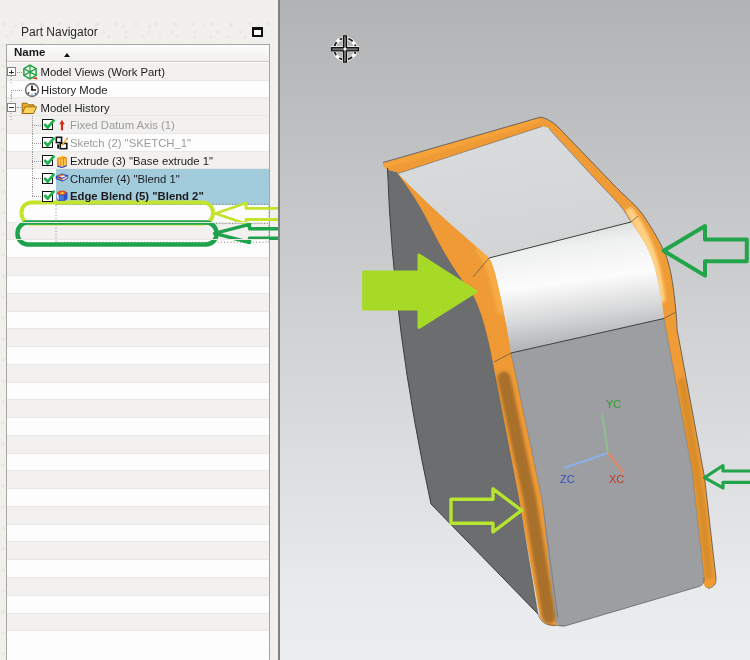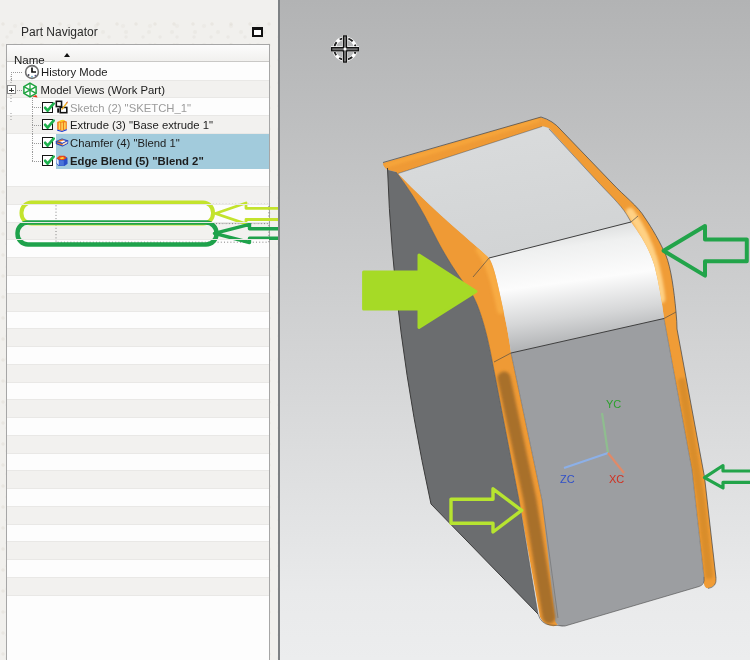--- a/index.html
+++ b/index.html
@@ -8,21 +8,21 @@
  background-color:#f1f0ed;
  background-image:radial-gradient(circle at 3px 4px, rgba(205,198,185,.22) 1.1px, transparent 2.2px),
    radial-gradient(circle at 11px 12px, rgba(210,205,195,.2) 1.4px, transparent 2.6px),
    radial-gradient(circle at 7px 17px, rgba(202,197,184,.16) 1.1px, transparent 2.2px),
    radial-gradient(circle at 15px 6px, rgba(215,210,200,.19) 1.3px, transparent 2.6px);
  background-size:19px 21px,23px 17px,17px 23px,27px 19px;margin-top:20px;}
 #title{position:absolute;left:21px;top:5px;font-size:12px;color:#2a2a2a}
 #maxbtn{position:absolute;left:252px;top:7px;width:11px;height:10px;background:#fff;border:2px solid #111;border-top:3.5px solid #111;box-sizing:border-box}
 #list{position:absolute;left:6px;top:24px;width:264px;height:631px;border:1px solid #a6a6a6;background:#fdfdfd;box-sizing:border-box;overflow:hidden}
 #lhead{position:absolute;left:0;top:0;width:100%;height:16px;background:linear-gradient(#fcfcfc,#f1f0ee);border-bottom:1px solid #c9c8c6}
-#lhead .nm{position:absolute;left:7px;top:9px;font-size:11.5px;font-weight:normal;color:#1a1a1a}
+#lhead .nm{position:absolute;left:7px;top:1px;font-size:11.5px;font-weight:bold;color:#1a1a1a}
 #lhead .tri{position:absolute;left:56.5px;top:8px;width:0;height:0;border-left:3.8px solid transparent;border-right:3.8px solid transparent;border-bottom:4.6px solid #111}
 #rows{position:absolute;left:0;top:17.8px;width:262px}
 .row{position:relative;width:262px;height:17.77px;box-sizing:border-box;font-size:11.3px;color:#1c1c1c;white-space:nowrap}
 .row.alt{background:#f2f1ef}
 .selband{position:absolute;left:49px;top:0;right:0;bottom:0;background:#a2cbdc}
 .row *{z-index:1}
 .row .selband{z-index:0}
 .sep{position:absolute;left:0;bottom:0;width:100%;height:1px;background:#e9e8e6}
 .rl{position:absolute;top:2.2px;font-size:11.3px;line-height:14px}
 .gray{color:#9b9b9b}
@@ -44,43 +44,67 @@
 <div id="page">
 <div id="panel">
  <div id="title">Part Navigator</div>
  <div id="maxbtn"></div>
  <div id="list">
   <div id="lhead">
           <span class="nm">Name</span>
           <span class="tri"></span>
         </div>
   <div id="rows">
+   <div class="row alt">
+            <div class="sep"></div>
+     <span class="exp plus" style="left:-0.5px;top:4.5px"></span>
+     <span class="hdot" style="left:10px;top:9px;width:5px"></span>
+     <svg class="icon" style="left:15px;top:1px" viewBox="0 0 16 16">
+              <path d="M8 1.2 L14.1 4.6 V11.4 L8 14.8 L1.9 11.4 V4.6 Z" fill="#fff" stroke="#1da23e" stroke-width="1.5"></path>
+              <path d="M8 1.2 V14.8 M1.9 4.6 L14.1 11.4 M14.1 4.6 L1.9 11.4" stroke="#1da23e" stroke-width="1.3" fill="none"></path>
+              <path d="M10 14.6 L14.2 13 L15.6 15.4 Z" fill="#e03010"></path>
+            </svg>
+     <span class="rl" style="left:33.5px">Model Views (Work Part)</span>
+          </div>
    <div class="row">
             <div class="sep"></div>
      <span class="vdot" style="left:4px;top:9px;height:9px"></span>
      <span class="hdot" style="left:4px;top:9px;width:11px"></span>
      <svg class="icon" style="left:16.5px;top:1.5px" viewBox="0 0 16 16">
               <circle cx="8" cy="8" r="6.4" fill="#fff" stroke="#6f6f6f" stroke-width="1.6"></circle>
               <path d="M8 3.6 V8 H12" stroke="#111" stroke-width="1.7" fill="none"></path>
               <circle cx="4.6" cy="11" r="0.9" fill="#445"></circle>
               <circle cx="11.4" cy="11.6" r="0.9" fill="#558"></circle>
               <circle cx="8" cy="12.6" r="0.9" fill="#6ac"></circle>
             </svg>
      <span class="rl" style="left:34px">History Mode</span>
           </div>
    <div class="row alt">
             <div class="sep"></div>
-     <span class="exp plus" style="left:-0.5px;top:4.5px"></span>
-     <span class="hdot" style="left:10px;top:9px;width:5px"></span>
-     <svg class="icon" style="left:15px;top:1px" viewBox="0 0 16 16">
-              <path d="M8 1.2 L14.1 4.6 V11.4 L8 14.8 L1.9 11.4 V4.6 Z" fill="#fff" stroke="#1da23e" stroke-width="1.5"></path>
-              <path d="M8 1.2 V14.8 M1.9 4.6 L14.1 11.4 M14.1 4.6 L1.9 11.4" stroke="#1da23e" stroke-width="1.3" fill="none"></path>
-              <path d="M10 14.6 L14.2 13 L15.6 15.4 Z" fill="#e03010"></path>
-            </svg>
-     <span class="rl" style="left:33.5px">Model Views (Work Part)</span>
+     <span class="exp" style="left:-0.5px;top:4.5px"></span>
+     <span class="hdot" style="left:10px;top:9px;width:4px"></span>
+     <svg class="icon" style="left:14px;top:1.5px" viewBox="0 0 16 16">
+              <path d="M1.2 13.5 V3.2 H6 L7.5 4.8 H13 V6.8" fill="#f0a822" stroke="#9a6a12" stroke-width="1"></path>
+              <path d="M1.2 13.5 L4.2 6.8 H15.6 L12.6 13.5 Z" fill="#fbd35a" stroke="#9a6a12" stroke-width="1"></path>
+            </svg>
+     <span class="rl" style="left:33.5px">Model History</span>
+          </div>
+   <div class="row alt">
+            <div class="sep"></div>
+     <span class="vdot" style="left:24.5px;top:0;height:9px"></span>
+            <span class="vdot" style="left:24.5px;top:9px;height:8.8px"></span>
+     <span class="hdot" style="left:24.5px;top:9px;width:9px"></span>
+     <span class="cb" style="left:35px;top:3.4px"></span>
+     <svg class="icon" style="left:35.5px;top:3.2px;width:13px;height:13px" viewBox="0 0 13 13">
+              <path d="M2.2 5.8 L4.6 8.6 L10.6 1.6" fill="none" stroke="#1fb14e" stroke-width="2.7" stroke-linecap="round" stroke-linejoin="round"></path>
+            </svg>
+     <svg class="icon" style="left:48px;top:2px;width:14px;height:14px" viewBox="0 0 16 16">
+              <path d="M8 2 L11 7 H9.2 V14 H6.8 V7 H5 Z" fill="#d42a10"></path>
+            </svg>
+     <span class="rl gray" style="left:63px">Fixed Datum Axis (1)</span>
           </div>
    <div class="row">
             <div class="sep"></div>
      <span class="vdot" style="left:24.5px;top:0;height:9px"></span>
             <span class="vdot" style="left:24.5px;top:9px;height:8.8px"></span>
      <span class="hdot" style="left:24.5px;top:9px;width:9px"></span>
      <span class="cb" style="left:35px;top:3.4px"></span>
      <svg class="icon" style="left:35.5px;top:3.2px;width:13px;height:13px" viewBox="0 0 13 13">
               <path d="M2.2 5.8 L4.6 8.6 L10.6 1.6" fill="none" stroke="#1fb14e" stroke-width="2.7" stroke-linecap="round" stroke-linejoin="round"></path>
             </svg>

